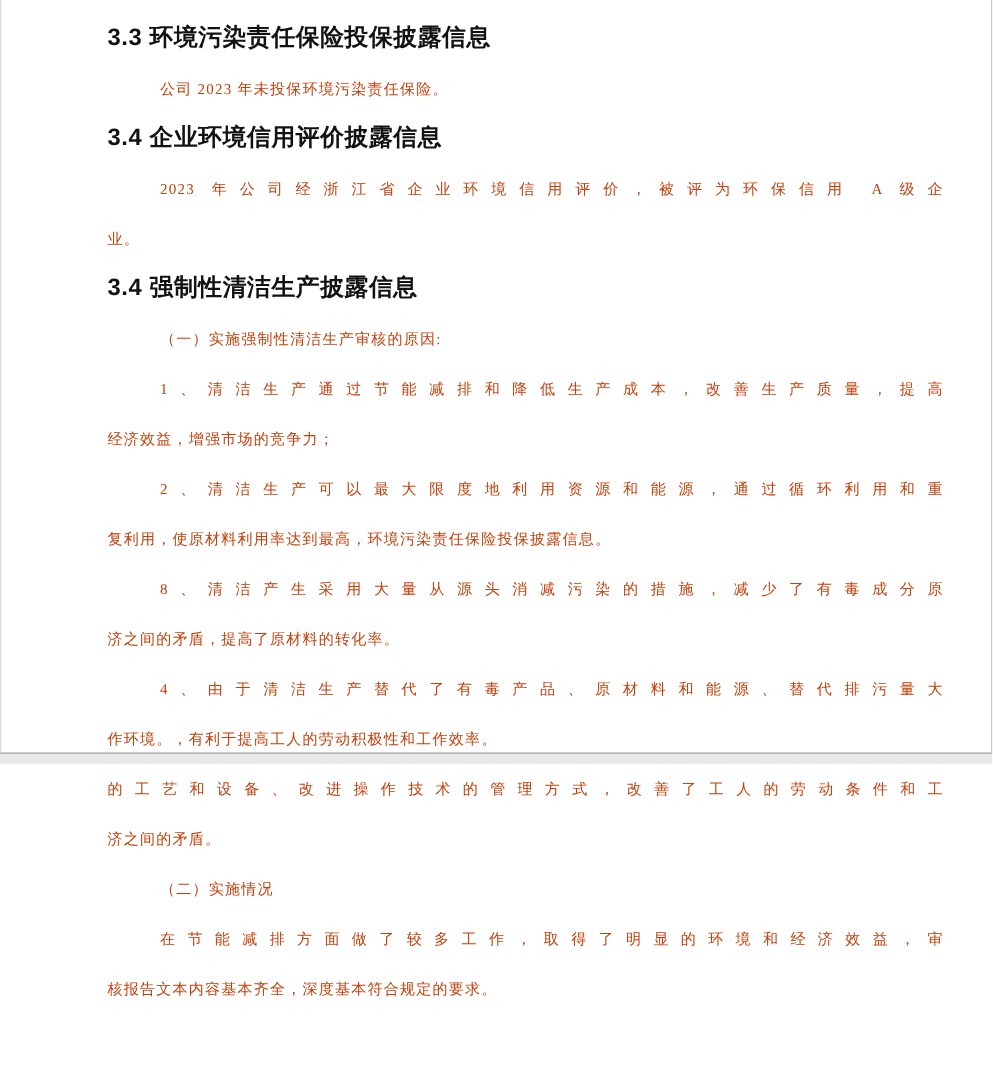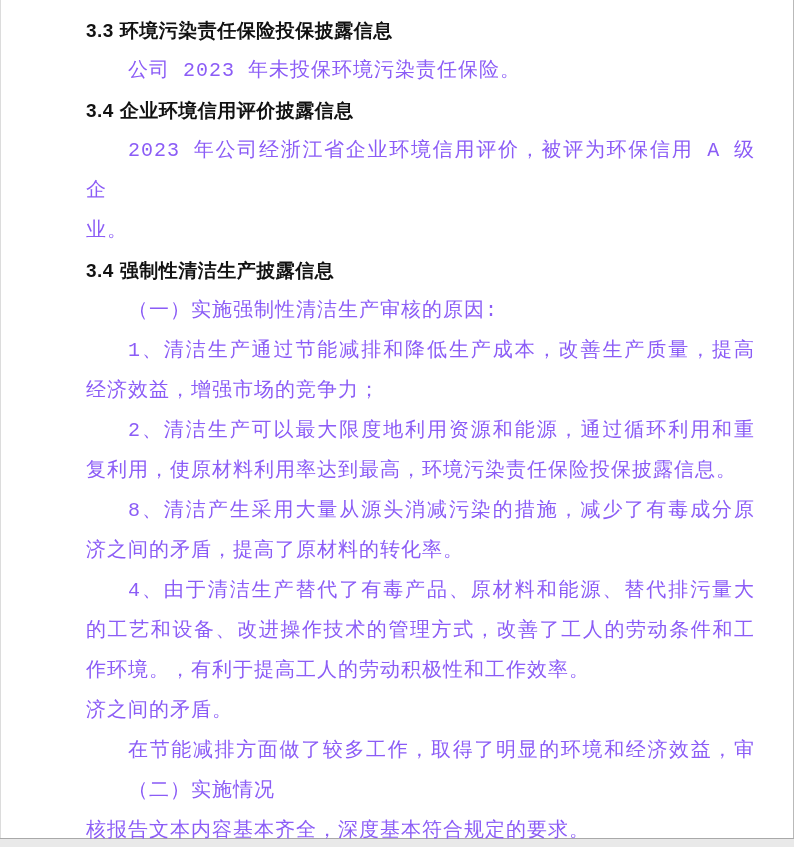--- a/index.html
+++ b/index.html
@@ -6,21 +6,21 @@
   .page {
     position: relative;
     width: 794px;
     height: 867px;
     background: #ffffff;
     overflow: hidden;
   }
   .sheet {
     box-sizing: border-box;
     width: 794px;
-    height: 838px;
+    height: 602px;
     background: #ffffff;
     border-left: 1px solid #dcdcdc;
     border-right: 1px solid #b9b9b9;
     padding: 11px 38px 0 85px;
   }
   .bottom-strip {
     box-sizing: border-box;
     width: 794px;
     height: 9px;
     background: #e9e9e9;
@@ -29,24 +29,24 @@
   .h {
     font-family: "Liberation Sans", sans-serif;
     font-weight: bold;
     font-size: 19px;
     line-height: 40px;
     color: #121212;
     letter-spacing: 0.5px;
     white-space: nowrap;
   }
   .p {
-    font-family: Liberation Mono, monospace;
-    font-size: 20px;
+    font-family: Liberation Serif, serif;
+    font-size: 12px;
     line-height: 40px;
-    color: #8b5cf6;
+    color: #c2410c;
     letter-spacing: 1px;
     white-space: nowrap;
   }
   .ind { text-indent: 42px; }
   .fill {
     white-space: normal;
     text-align: justify;
     text-align-last: justify;
   }
 </style>
@@ -69,24 +69,24 @@
     <div class="p ind fill">1、清洁生产通过节能减排和降低生产成本，改善生产质量，提高</div>
     <div class="p">经济效益，增强市场的竞争力；</div>
 
     <div class="p ind fill">2、清洁生产可以最大限度地利用资源和能源，通过循环利用和重</div>
     <div class="p">复利用，使原材料利用率达到最高，环境污染责任保险投保披露信息。</div>
 
     <div class="p ind fill">8、清洁产生采用大量从源头消减污染的措施，减少了有毒成分原</div>
     <div class="p">济之间的矛盾，提高了原材料的转化率。</div>
 
     <div class="p ind fill">4、由于清洁生产替代了有毒产品、原材料和能源、替代排污量大</div>
+    <div class="p">作环境。，有利于提高工人的劳动积极性和工作效率。</div>
     <div class="p fill">的工艺和设备、改进操作技术的管理方式，改善了工人的劳动条件和工</div>
-    <div class="p">作环境。，有利于提高工人的劳动积极性和工作效率。</div>
 
     <div class="p">济之间的矛盾。</div>
 
+    <div class="p ind">（二）实施情况</div>
     <div class="p ind fill">在节能减排方面做了较多工作，取得了明显的环境和经济效益，审</div>
-    <div class="p ind">（二）实施情况</div>
     <div class="p">核报告文本内容基本齐全，深度基本符合规定的要求。</div>
 
   </div>
   <div class="bottom-strip"></div>
 </div>
 
 </body></html>

